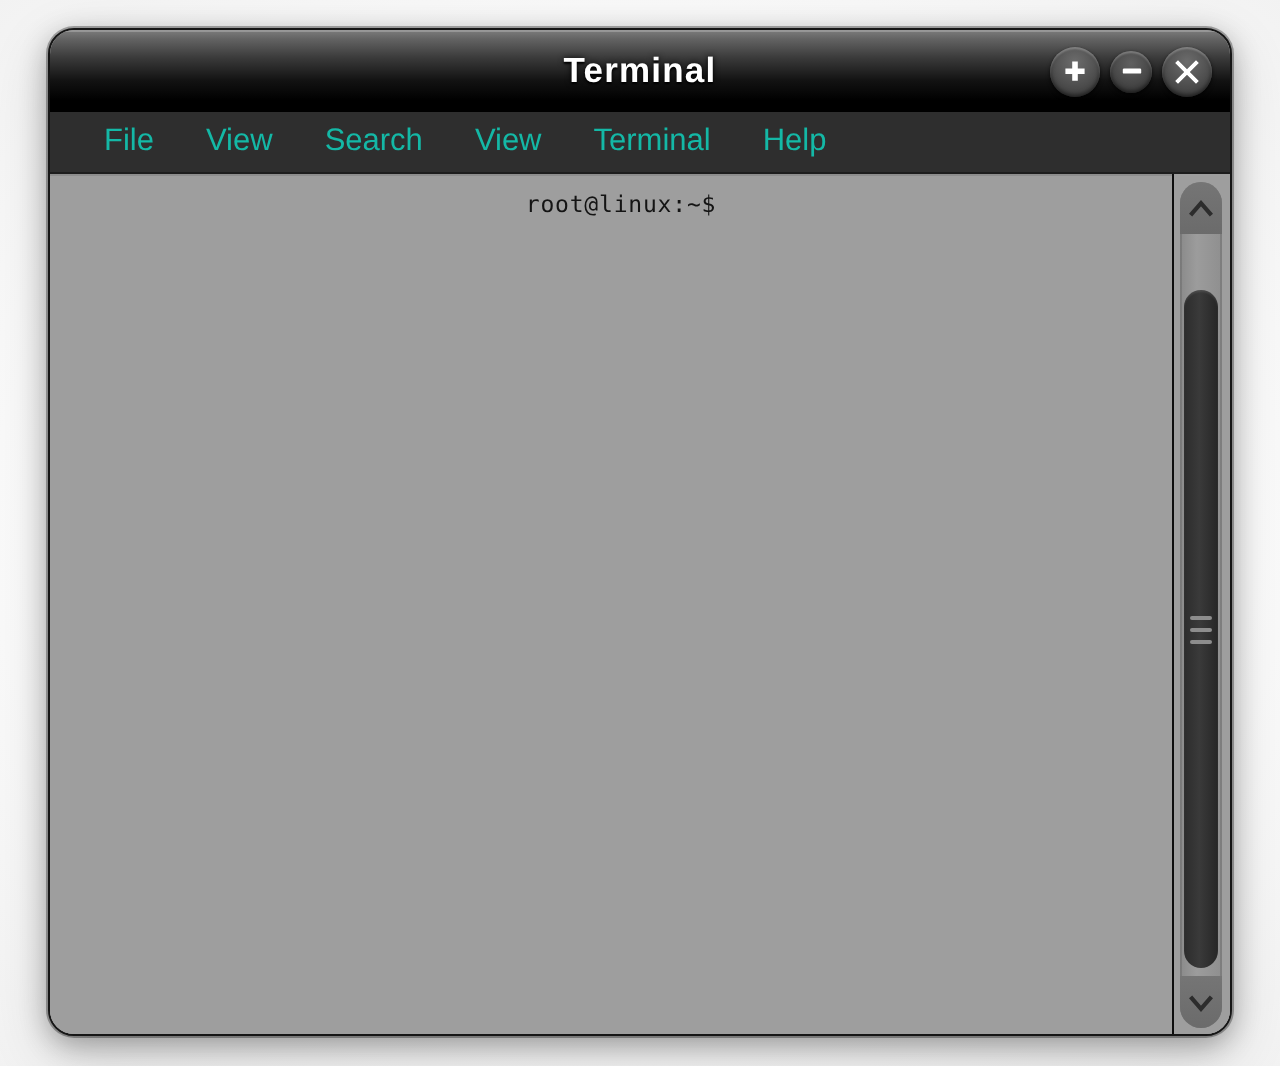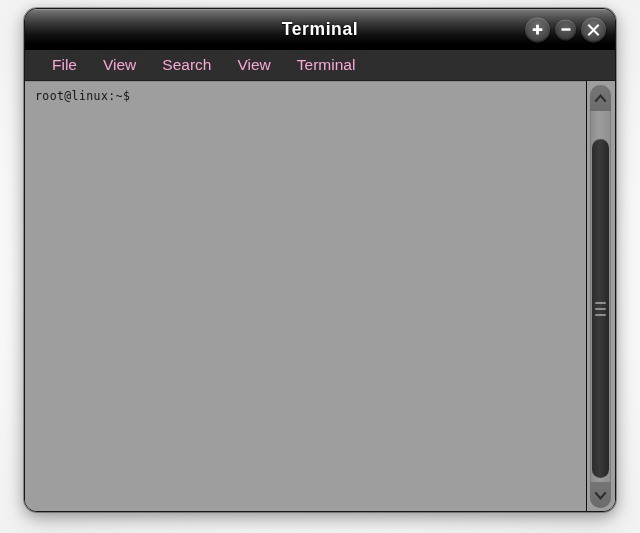--- a/index.html
+++ b/index.html
@@ -22,21 +22,21 @@
     position: absolute;
     inset: 0;
     background:
       radial-gradient(ellipse 120% 110% at 50% 50%, #ffffff 30%, #f2f2f2 62%, #e4e4e4 86%, #dcdcdc 100%);
   }
 
   
   #window {
     position: absolute;
     left: 24px;
-    top: 8px;
+    top: 14px;
     width: 592px;
     height: 504px;
     border-radius: 13px;
     background: #9e9e9e;
     border: 1px solid #161616;
     box-shadow:
       0 0 0 1px rgba(0,0,0,0.30),
       0 4px 14px rgba(0,0,0,0.30),
       0 10px 30px rgba(0,0,0,0.16);
     overflow: hidden;
@@ -118,21 +118,21 @@
   
   #menubar {
     height: 31px;
     background: #2e2e2e;
     border-bottom: 1px solid #1d1d1d;
     display: flex;
     align-items: center;
     padding-left: 14px;
   }
   .menu-item {
-    color: #f9a8d4;
+    color: #14b8a6;
     font-size: 15.5px;
     padding: 3px 13px 4px 13px;
     cursor: default;
     white-space: nowrap;
     border-radius: 2px;
   }
 
   
   #body-area {
     position: relative;
@@ -149,20 +149,21 @@
     padding: 7px 0 0 10px;
     overflow: hidden;
   }
 
   #prompt-line {
     font-family: "DejaVu Sans Mono", "Liberation Mono", monospace;
     font-size: 11.5px;
     color: #141414;
     letter-spacing: 0.4px;
     white-space: pre;
+    text-align: center;
   }
 
   
   #vscroll {
     position: relative;
     width: 29px;
     flex: 0 0 29px;
     background: #9e9e9e;
     border-left: 1px solid #0e0e0e;
     padding: 4px 4px 4px 3px;
@@ -247,20 +248,21 @@
       </div>
     </div>
   </div>
 
   <div id="menubar">
     <div class="menu-item">File</div>
     <div class="menu-item">View</div>
     <div class="menu-item">Search</div>
     <div class="menu-item">View</div>
     <div class="menu-item">Terminal</div>
+    <div class="menu-item">Help</div>
   </div>
 
   <div id="body-area">
 
     <div id="terminal-canvas">
       <div id="prompt-line">root@linux:~$</div>
     </div>
 
     <div id="vscroll">
       <div id="vtrack">

